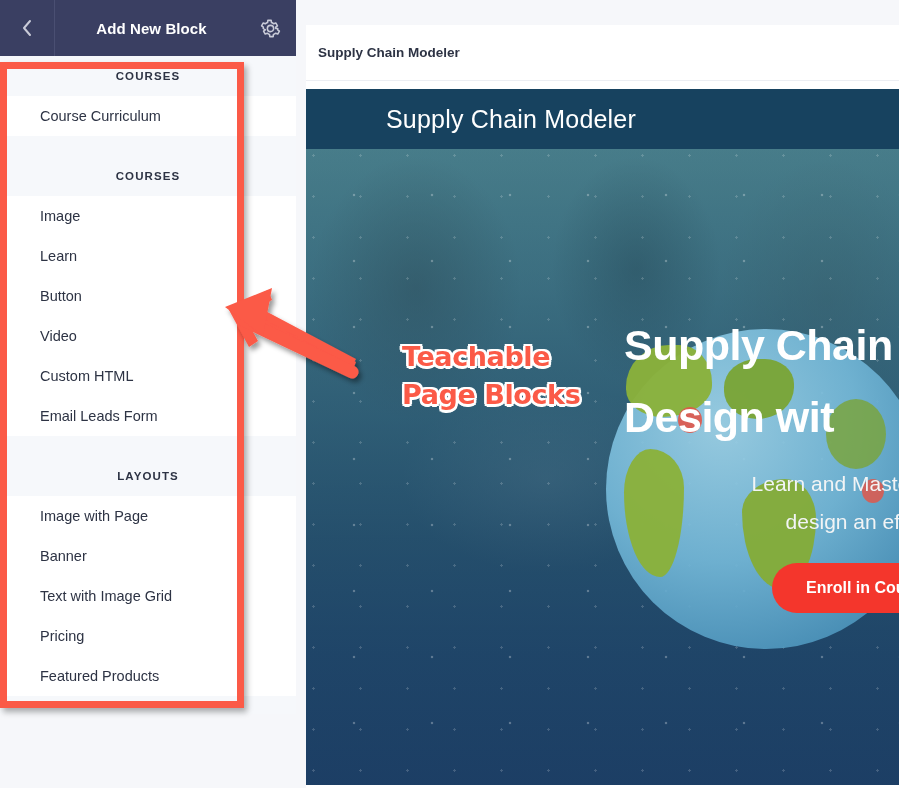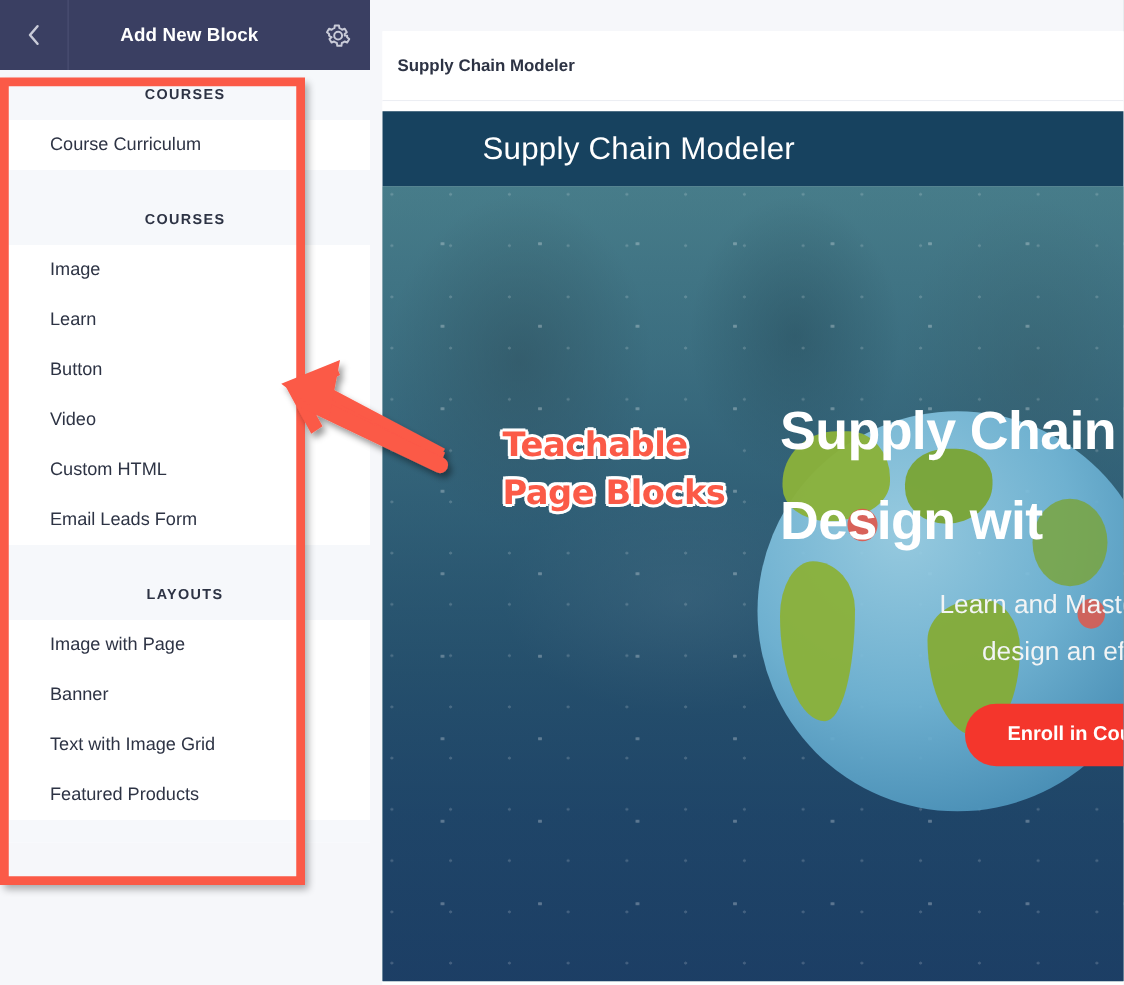--- a/index.html
+++ b/index.html
@@ -337,20 +337,21 @@
           <div class="list-item">Learn</div>
           <div class="list-item">Button</div>
           <div class="list-item">Video</div>
           <div class="list-item">Custom HTML</div>
           <div class="list-item">Email Leads Form</div>
           <div class="section-gap"></div>
           <div class="section-header">LAYOUTS</div>
           <div class="list-item">Image with Page</div>
           <div class="list-item">Banner</div>
           <div class="list-item">Text with Image Grid</div>
+          <div class="list-item">Pricing</div>
           <div class="list-item">Featured Products</div>
           <div class="list-tail"></div>
         </div>
     </div>
 
     <div class="annot-rect"></div>
   </div>
 
   <div class="main">
 

